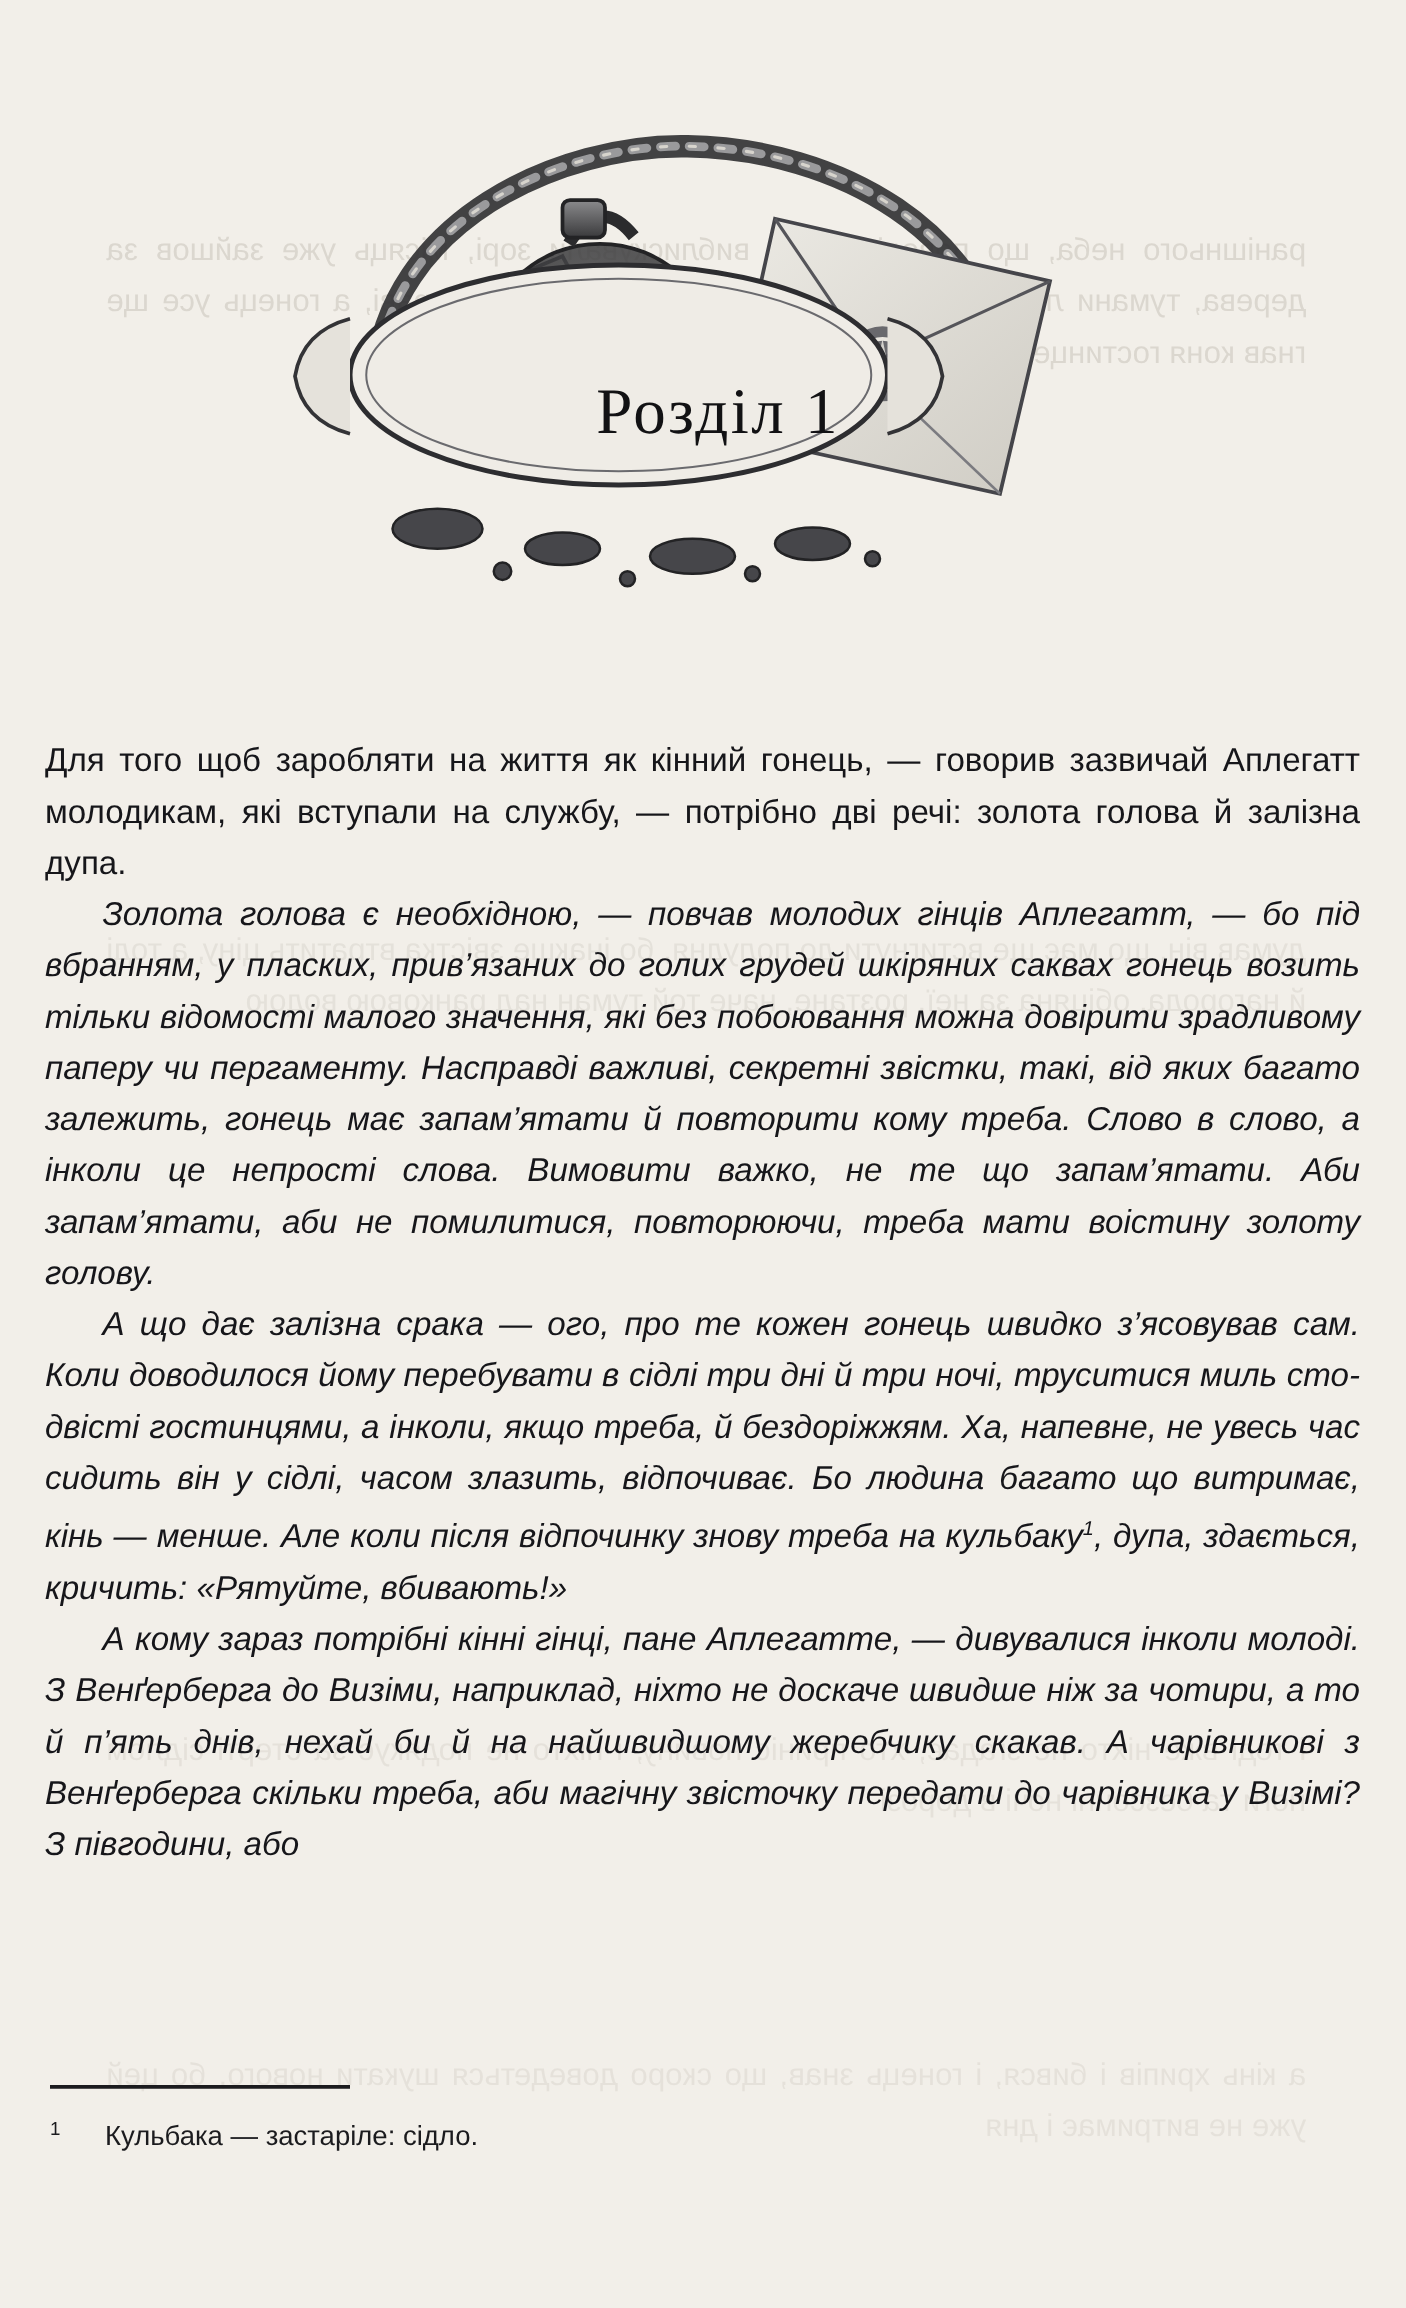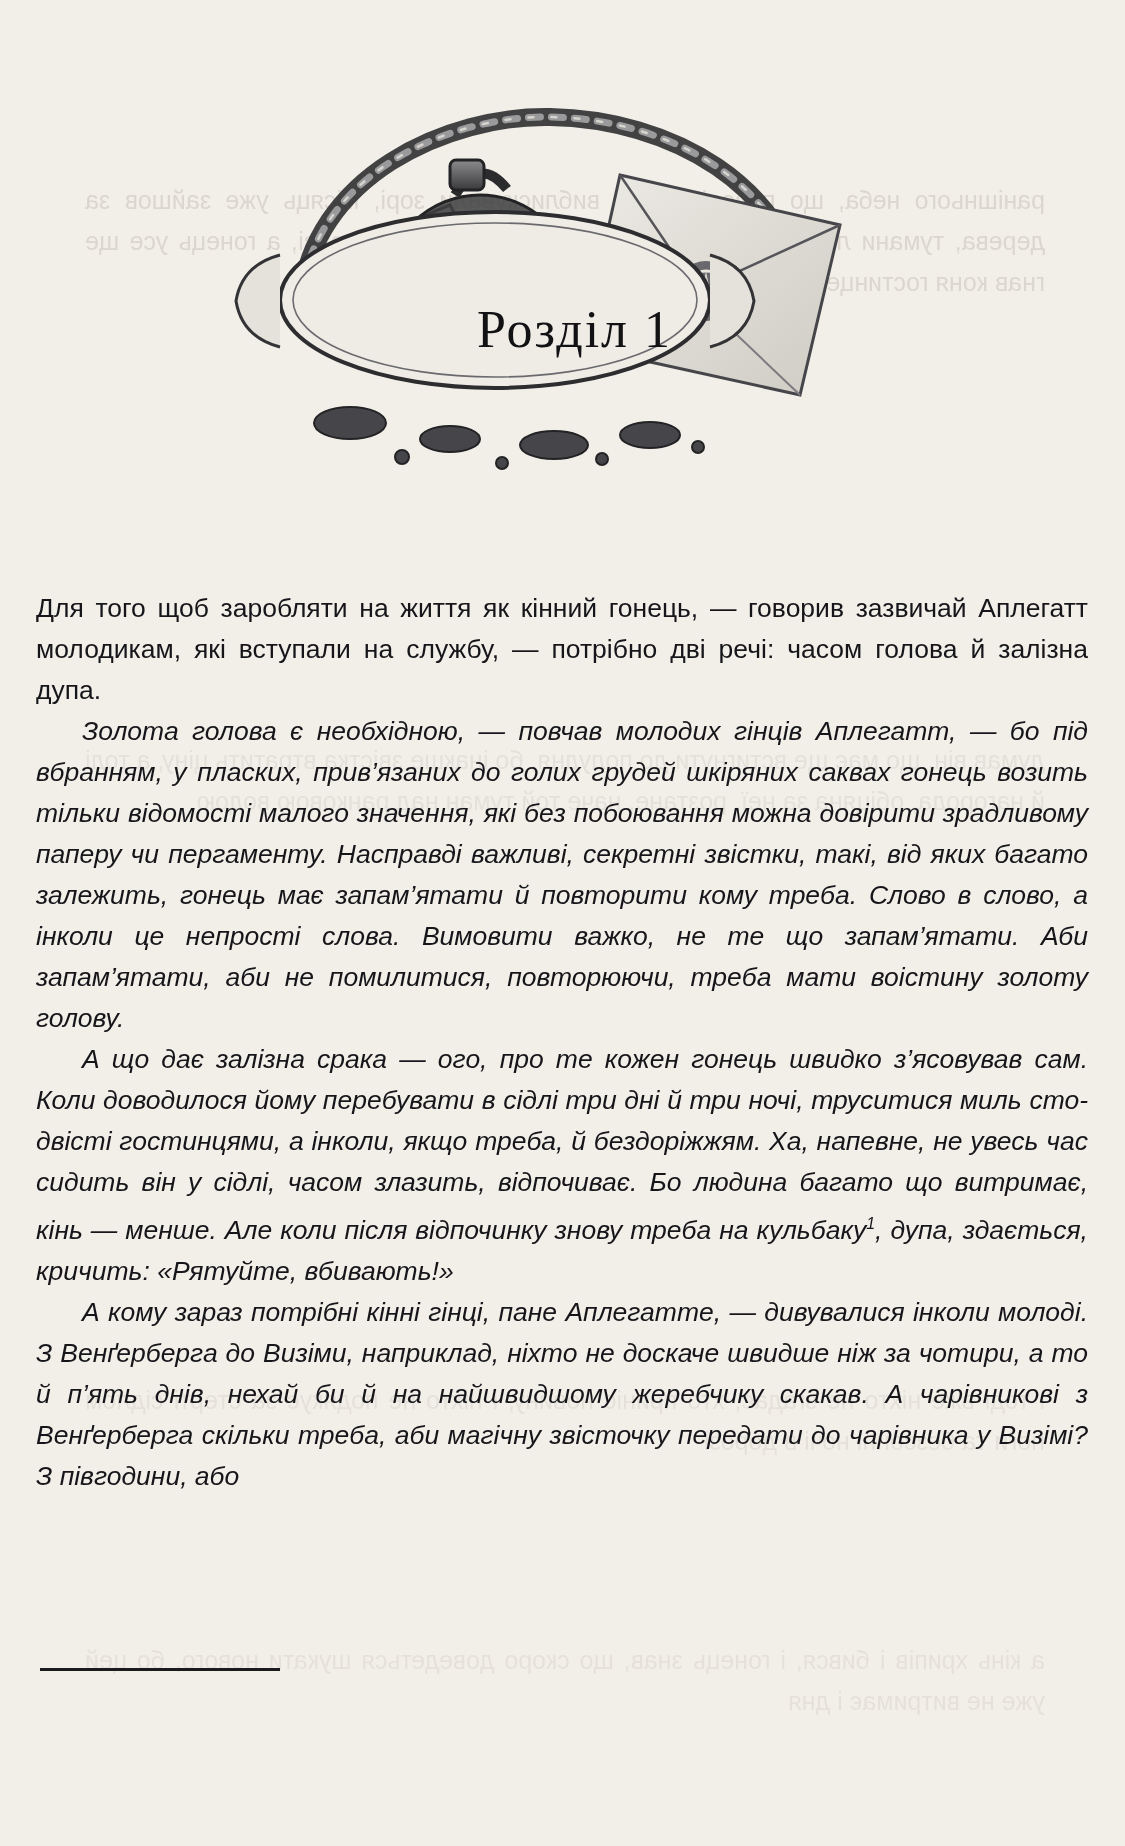--- a/index.html
+++ b/index.html
@@ -199,21 +199,24 @@
         <circle cx="352" cy="408" r="6"></circle>
         <circle cx="452" cy="404" r="6"></circle>
         <circle cx="548" cy="392" r="6"></circle>
       </g>
     </svg>
   </div>
 
   <div class="chapter-title">Розділ 1</div>
 
   <div class="body-text">
-    <p>Для того щоб заробляти на життя як кінний гонець, — говорив зазвичай Аплегатт молодикам, які вступали на службу, — потрібно дві речі: часом голова й залізна дупа.</p>
+    <p>Для того щоб заробляти на життя як кінний гонець, — говорив зазвичай Аплегатт молодикам, які вступали на службу, — потрібно дві речі: золота голова й залізна дупа.</p>
     <p>Золота голова є необхідною, — повчав молодих гінців Аплегатт, — бо під вбранням, у пласких, прив’язаних до голих грудей шкіряних саквах гонець возить тільки відомості малого значення, які без побоювання можна довірити зрадливому паперу чи пергаменту. Насправді важливі, секретні звістки, такі, від яких багато залежить, гонець має запам’ятати й повторити кому треба. Слово в слово, а інколи це непрості слова. Вимовити важко, не те що запам’ятати. Аби запам’ятати, аби не помилитися, повторюючи, треба мати воістину золоту голову.</p>
     <p><span>А що дає залізна срака — ого, про те кожен гонець швидко з’ясовував сам. Коли доводилося йому перебувати в сідлі три дні й три ночі, труситися миль сто-двісті гостинцями, а інколи, якщо треба, й бездоріжжям. Ха, напевне, не увесь час сидить він у сідлі, часом злазить, відпочиває. Бо людина багато що витримає, кінь — менше. Але коли після відпочинку знову треба на кульбаку</span><span class="fn-ref">1</span><span>, дупа, здається, кричить: «Рятуйте, вбивають!»</span></p>
     <p>А кому зараз потрібні кінні гінці, пане Аплегатте, — дивувалися інколи молоді. З Венґерберга до Визіми, наприклад, ніхто не доскаче швидше ніж за чотири, а то й п’ять днів, нехай би й на найшвидшому жеребчику скакав. А чарівникові з Венґерберга скільки треба, аби магічну звісточку передати до чарівника у Визімі? З півгодини, або</p>
   </div>
 
   <div class="footnote-rule"></div>
+  <div class="footnote">
+    <span class="num">1</span><span class="fn-body">Кульбака — застаріле: сідло.</span>
+  </div>
 
 </div>
 
 </body></html>

